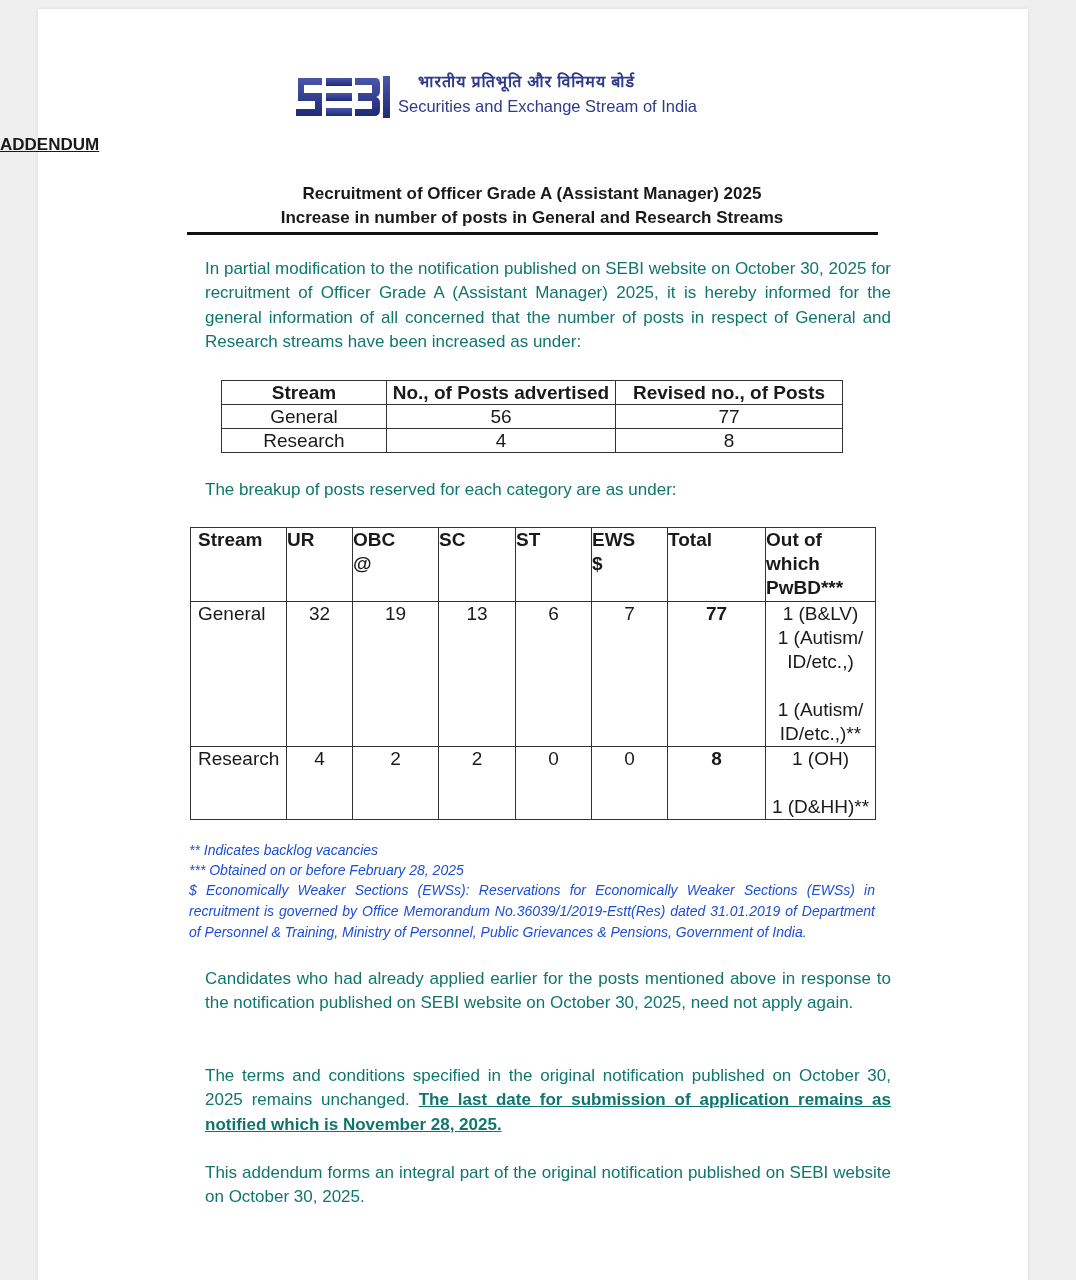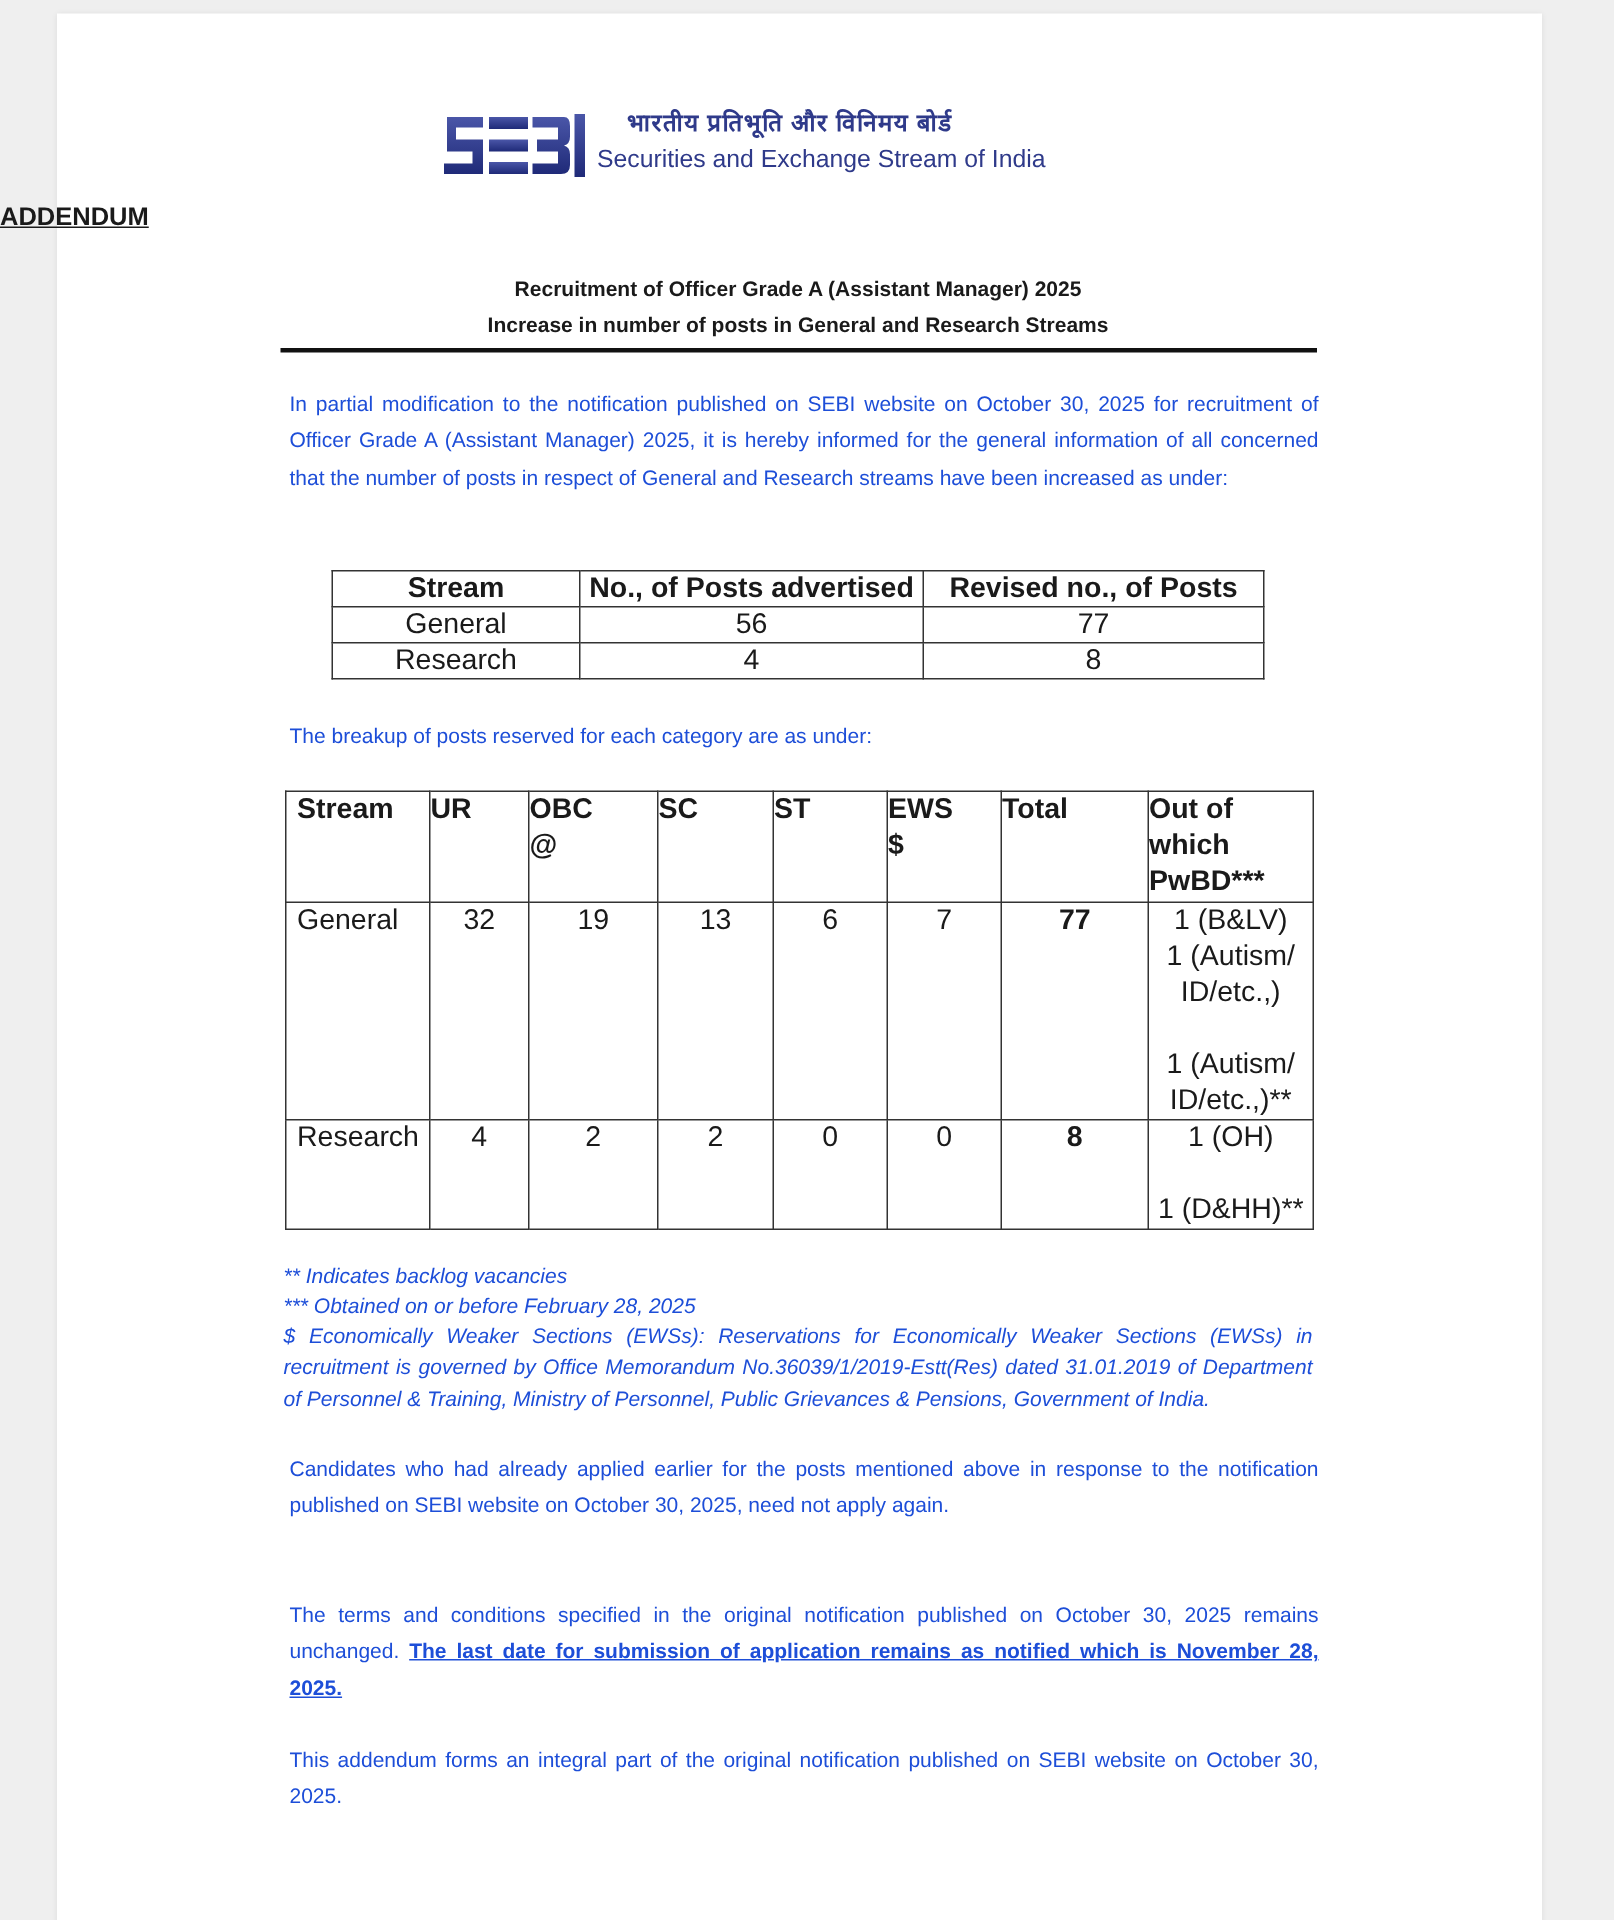--- a/index.html
+++ b/index.html
@@ -18,27 +18,27 @@
     position:absolute; left:106px; top:0; font-family:Liberation Serif, serif; font-weight:bold;
     font-size:16px; color:#2f3a8a; letter-spacing:1px; white-space:nowrap;margin-left:20px;
   }
   .logo .eng {
     position:absolute; left:106px; top:27px; font-size:16.5px; color:#2f3a8a; white-space:nowrap;
   }
   .addendum {
     position:absolute; left:0; width:964px; top:135px; text-align:left;
     font-weight:bold; font-size:17px; text-decoration:underline;
   }
-  .title { position:absolute; left:0; width:1064px; text-align:center; font-weight:bold; font-size:14px; }
+  .title { position:absolute; left:0; width:1064px; text-align:center; font-weight:bold; font-size:17px; }
   .t1 { top:184px; }
   .t2 { top:208px; }
   .rule { position:absolute; left:187px; width:691px; top:232px; height:3px; background:#111; }
   p.para {
-    position:absolute; left:193px; width:686px; margin:0; font-size:14px; line-height:24.3px;
-    text-align:justify; color:#1d4ed8;
+    position:absolute; left:205px; width:686px; margin:0; font-size:17px; line-height:24.3px;
+    text-align:justify; color:#0f766e;
   }
   .p1 { top:257px; }
   .p2 { top:478px; }
   .p3 { top:967px; }
   .p4 { top:1064px; }
   .p5 { top:1161px; }
   .p4 .bu { font-weight:bold; text-decoration:underline; }
 
   table { border-collapse:collapse; position:absolute; font-size:19px; }
   table td, table th { border:1.5px solid #333; padding:0; }

